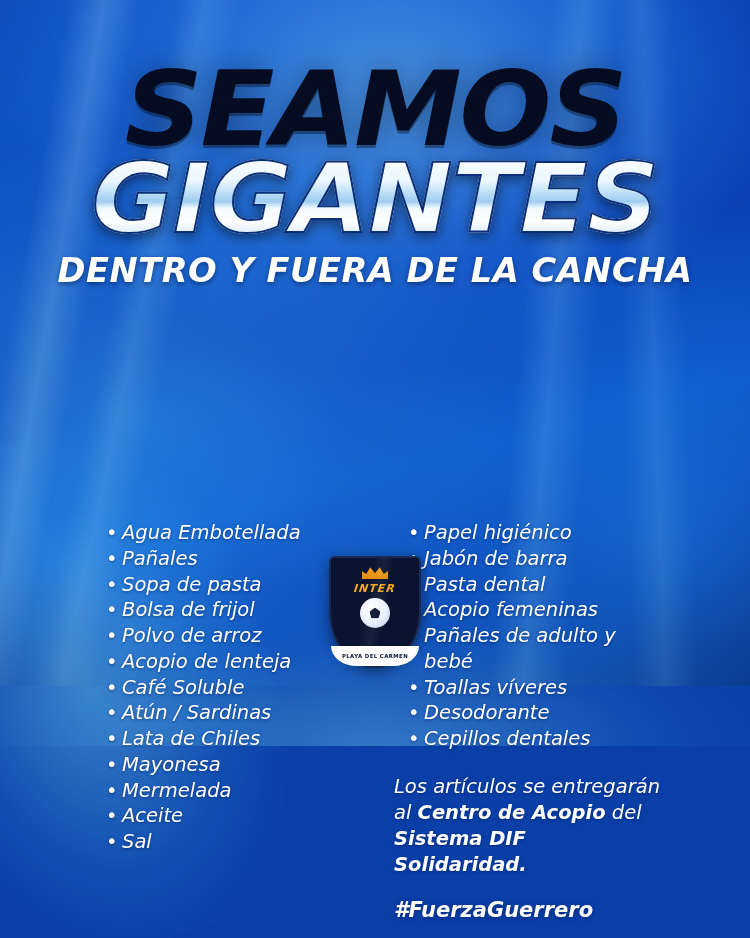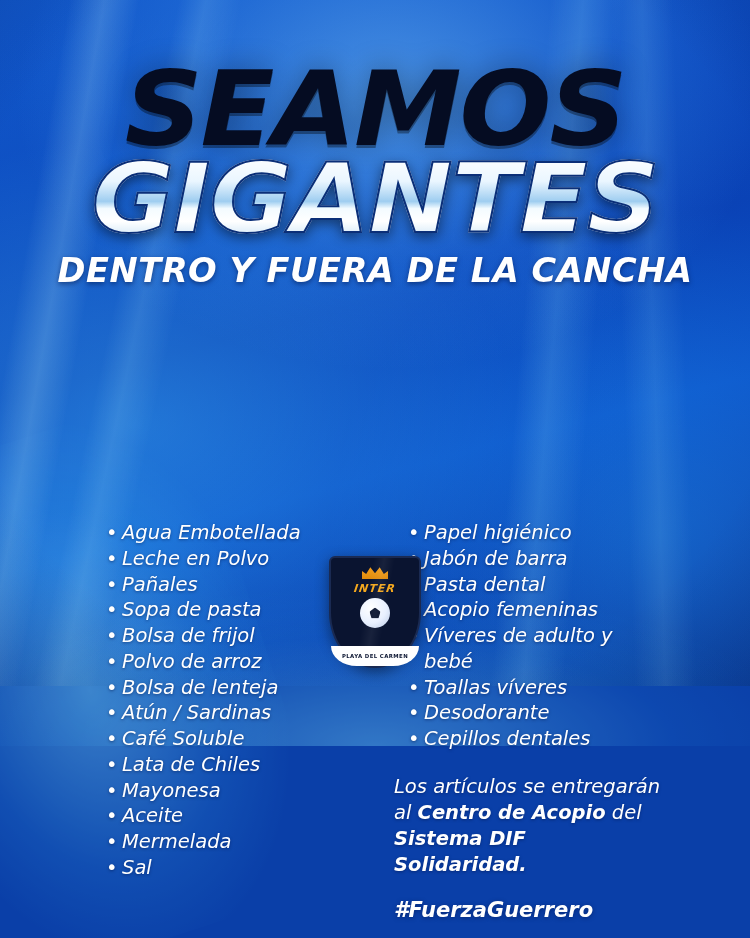--- a/index.html
+++ b/index.html
@@ -265,44 +265,43 @@
   </p>
 
   <div class="estaremos">ESTAREMOS RECIBIENDO:</div>
 
   <div class="cols">
 
     <div class="col">
       <div class="col-head">Víveres</div>
       <ul class="list">
         <li>Agua Embotellada</li>
-        <li>Leche en Polvo</li>
         <li>Pañales</li>
         <li>Sopa de pasta</li>
         <li>Bolsa de frijol</li>
         <li>Polvo de arroz</li>
-        <li>Bolsa de lenteja</li>
+        <li>Acopio de lenteja</li>
+        <li>Café Soluble</li>
         <li>Atún / Sardinas</li>
-        <li>Café Soluble</li>
         <li>Lata de Chiles</li>
         <li>Mayonesa</li>
+        <li>Mermelada</li>
         <li>Aceite</li>
-        <li>Mermelada</li>
         <li>Sal</li>
       </ul>
     </div>
 
     <div class="col">
       <div class="col-head wide">Articulos de uso personal</div>
       <ul class="list">
         <li>Papel higiénico</li>
         <li>Jabón de barra</li>
         <li>Pasta dental</li>
         <li>Acopio femeninas</li>
-        <li>Víveres de adulto y bebé</li>
+        <li>Pañales de adulto y bebé</li>
         <li>Toallas víveres</li>
         <li>Desodorante</li>
         <li>Cepillos dentales</li>
       </ul>
 
       <p class="note">
         <span>Los artículos se entregarán al </span><b>Centro de Acopio</b><span> del </span><b>Sistema DIF Solidaridad.</b>
       </p>
 
       <div class="hashtag">#FuerzaGuerrero</div>

